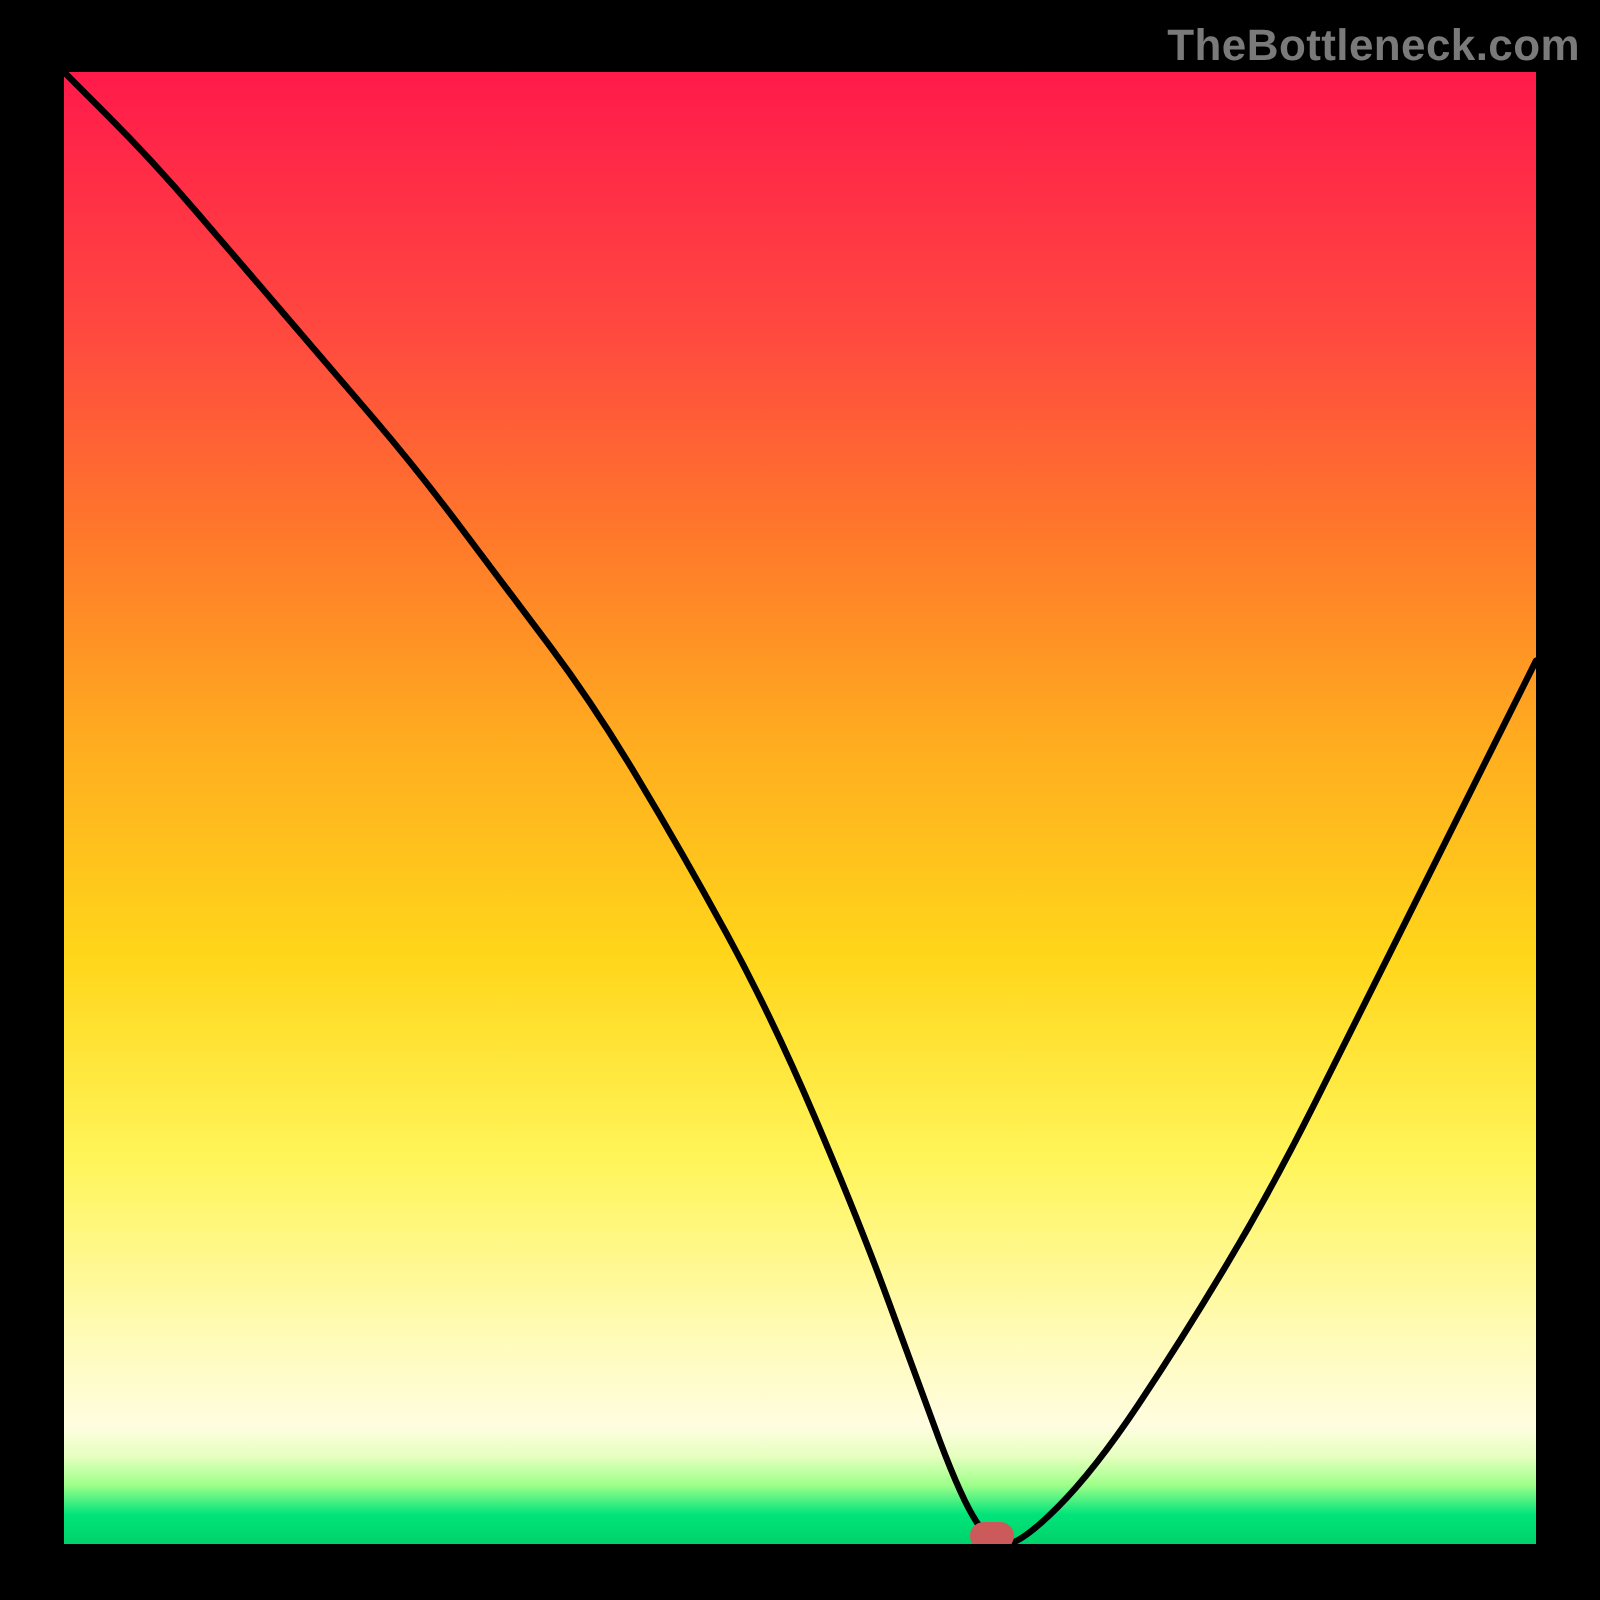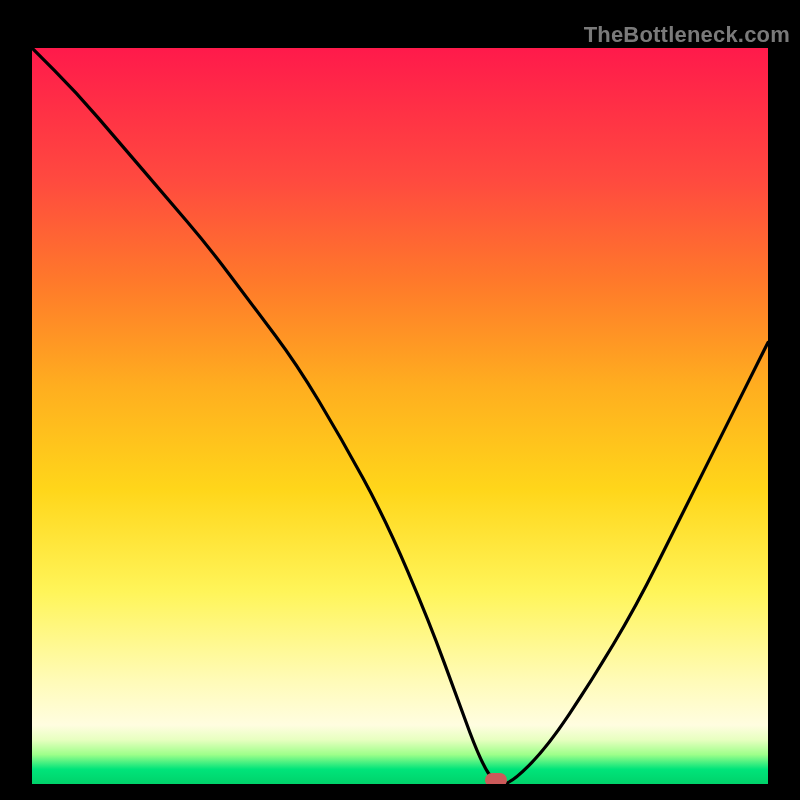--- a/index.html
+++ b/index.html
@@ -6,21 +6,21 @@
     margin: 0;
     padding: 0;
     width: 800px;
     height: 800px;
     background: #000;
     overflow: hidden;
   }
   .frame {
     position: absolute;
     left: 0;
-    top: 16px;
+    top: 4px;
     width: 800px;
     height: 671px;
     background: #000;
   }
   .plot {
     position: absolute;
     left: 32px;
     top: 32px;
     width: 736px;
     height: 736px;

